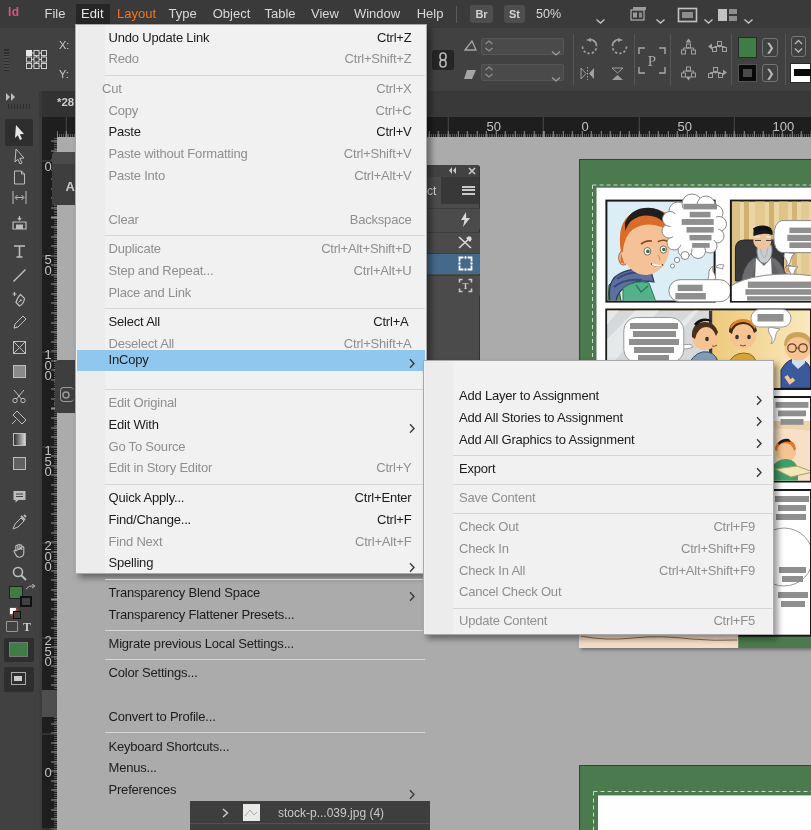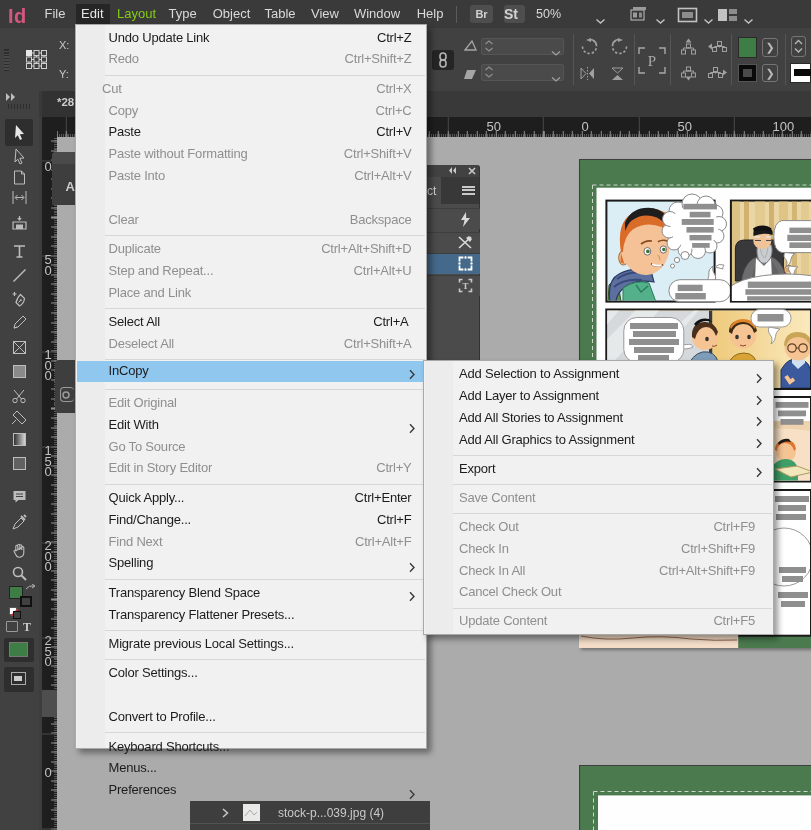--- a/index.html
+++ b/index.html
@@ -18,34 +18,34 @@
 .menu{background:#f1f1f1;border:1px solid #a9a9a9;box-shadow:4px 4px 6px rgba(0,0,0,.4)}
 .mr{position:absolute;left:1px;width:calc(100% - 2px);height:21.75px;font-size:13px;line-height:19.5px;letter-spacing:-0.2px;white-space:nowrap}
 .ms{position:absolute;left:1px;width:calc(100% - 2px);height:7.5px}
 .ms div{margin:3.5px 0 0 28px;height:1px;background:#d7d7d7}
 .en{color:#1c1c1c}.dis{color:#8f8f8f}
 .sc{position:absolute;top:0;right:12px}
 .arr{position:absolute;top:5.5px;right:7px}
 .hl{background:#8fc7ef}
 </style></head><body>
 <div class="a mb"></div>
-<div class="a" style="left:8px;top:5px;font-size:20px;font-weight:bold;color:#d4577f;letter-spacing:0.5px">Id</div>
+<div class="a" style="left:8px;top:5px;font-size:12px;font-weight:bold;color:#d4577f;letter-spacing:0.5px">Id</div>
 <div class="a" style="left:75.5px;top:4px;width:34px;height:19.5px;background:#262626"></div>
 <div class="a mbi" style="left:55px;color:#d9d9d9">File</div>
 <div class="a mbi" style="left:92.3px;color:#e6e6e6">Edit</div>
-<div class="a mbi" style="left:136.6px;color:#84cc16">Layout</div>
+<div class="a mbi" style="left:136.6px;color:#f97316">Layout</div>
 <div class="a mbi" style="left:182.7px;color:#d9d9d9">Type</div>
 <div class="a mbi" style="left:231.5px;color:#d9d9d9">Object</div>
 <div class="a mbi" style="left:280px;color:#d9d9d9">Table</div>
 <div class="a mbi" style="left:325px;color:#d9d9d9">View</div>
 <div class="a mbi" style="left:377px;color:#d9d9d9">Window</div>
 <div class="a mbi" style="left:430px;color:#d9d9d9">Help</div>
 <div class="a sep-v" style="left:456px;top:6px;height:17px"></div>
 <div class="a" style="left:470px;top:5px;width:23px;height:18px;background:#4e4e4e;border-radius:3px;color:#d2d2d2;font-size:11px;font-weight:bold;text-align:center;line-height:18px">Br</div>
-<div class="a" style="left:504px;top:5px;width:21px;height:18px;background:#4e4e4e;border-radius:3px;color:#d2d2d2;font-size:14px;font-weight:bold;line-height:18px">St</div>
+<div class="a" style="left:504px;top:5px;width:21px;height:18px;background:#4e4e4e;border-radius:3px;color:#d2d2d2;font-size:11px;font-weight:bold;text-align:center;line-height:18px">St</div>
 <div class="a" style="left:536px;top:7px;font-size:12.5px;color:#d9d9d9">50%</div>
 <div class="a" style="left:595px;top:11px"><svg width="11" height="7" viewBox="0 0 11 7">
       <path d="M1.5 1.5l4 3.5 4-3.5" stroke="#c2c2c2" stroke-width="1.4" fill="none"></path>
     </svg></div>
 <svg class="a" width="24" height="20" viewBox="0 0 24 20" style="left:629px;top:5px">
     <rect x="2" y="5" width="13" height="10" fill="none" stroke="#c2c2c2"></rect>
     <rect x="4" y="2" width="13" height="3" fill="#9a9a9a"></rect>
     <rect x="4" y="7.5" width="4" height="5" fill="#9a9a9a"></rect>
     <rect x="10" y="7.5" width="3" height="5" fill="#8a8a8a"></rect>
   </svg>
@@ -582,21 +582,21 @@
 <div class="a" style="left:190px;top:800.5px;width:240px;height:29.5px;background:#3e3e3e">
     <svg width="7" height="10" viewBox="0 0 7 10" style="position:absolute;left:32px;top:7px">
       <path d="M1 1l4.5 4L1 9" stroke="#c9c9c9" stroke-width="1.5" fill="none"></path>
     </svg>
     <div style="position:absolute;left:53px;top:3px;width:17px;height:17px;background:#e9e9e7"><svg width="17" height="17">
         <path d="M2 12l5-6 4 5 3-3" stroke="#a9a9a9" fill="none"></path>
       </svg></div>
     <div style="position:absolute;left:88px;top:5px;font-size:12px;color:#c9c9c9">stock-p...039.jpg (4)</div>
     <div style="position:absolute;left:0;top:22.5px;width:240px;height:1px;background:#525252"></div>
   </div>
-<div class="a menu" style="left:75px;top:23.5px;width:351.5px;height:725px">
+<div class="a menu" style="left:75px;top:23.5px;width:351.5px;height:550px">
     <div style="position:absolute;left:1px;top:0;bottom:0;width:27.5px;background:#ececec"></div>
     <div class="mr en" style="top:3px">
       <span style="position:absolute;left:31.5px">Undo Update Link</span>
       <span class="sc" style="right:13px">Ctrl+Z</span>
     </div>
     <div class="mr dis" style="top:24.83px">
       <span style="position:absolute;left:31.5px">Redo</span>
       <span class="sc" style="right:13px">Ctrl+Shift+Z</span>
     </div>
     <div class="a ms" style="top:46.66px">
@@ -647,21 +647,21 @@
       <span style="position:absolute;left:31.5px">Select All</span>
       <span class="sc" style="right:16px">Ctrl+A</span>
     </div>
     <div class="mr dis" style="top:309.5899999999999px">
       <span style="position:absolute;left:31.5px">Deselect All</span>
       <span class="sc" style="right:13px">Ctrl+Shift+A</span>
     </div>
     <div class="a ms" style="top:331.4199999999999px">
       <div></div>
     </div>
-    <div class="mr en hl" style="top:336px">
+    <div class="mr en hl" style="top:325px">
       <span style="position:absolute;left:31.5px">InCopy</span>
       <span class="arr" style="right:10px"><svg width="6" height="11" viewBox="0 0 6 11">
           <path d="M1 1.2l4 4.3-4 4.3" stroke="#3a3a3a" stroke-width="1.4" fill="none"></path>
         </svg></span>
     </div>
     <div class="a ms" style="top:360.8499999999999px">
       <div></div>
     </div>
     <div class="mr dis" style="top:368.44999999999993px">
       <span style="position:absolute;left:31.5px">Edit Original</span>
@@ -738,26 +738,20 @@
     </div>
     <div class="mr en" style="top:755.7300000000004px">
       <span style="position:absolute;left:31.5px">Preferences</span>
       <span class="arr" style="right:10px"><svg width="6" height="11" viewBox="0 0 6 11">
           <path d="M1 1.2l4 4.3-4 4.3" stroke="#3a3a3a" stroke-width="1.4" fill="none"></path>
         </svg></span>
     </div>
   </div>
 <div class="a menu" style="left:423px;top:360.3px;width:351px;height:274.9299999999999px">
     <div style="position:absolute;left:1px;top:0;bottom:0;width:27.5px;background:#ececec"></div>
-    <div class="mr en" style="top:3px">
-      <span style="position:absolute;left:34px">Add Selection to Assignment</span>
-      <span class="arr" style="right:10px"><svg width="6" height="11" viewBox="0 0 6 11">
-          <path d="M1 1.2l4 4.3-4 4.3" stroke="#3a3a3a" stroke-width="1.4" fill="none"></path>
-        </svg></span>
-    </div>
     <div class="mr en" style="top:24.83px">
       <span style="position:absolute;left:34px">Add Layer to Assignment</span>
       <span class="arr" style="right:10px"><svg width="6" height="11" viewBox="0 0 6 11">
           <path d="M1 1.2l4 4.3-4 4.3" stroke="#3a3a3a" stroke-width="1.4" fill="none"></path>
         </svg></span>
     </div>
     <div class="mr en" style="top:46.66px">
       <span style="position:absolute;left:34px">Add All Stories to Assignment</span>
       <span class="arr" style="right:10px"><svg width="6" height="11" viewBox="0 0 6 11">
           <path d="M1 1.2l4 4.3-4 4.3" stroke="#3a3a3a" stroke-width="1.4" fill="none"></path>

